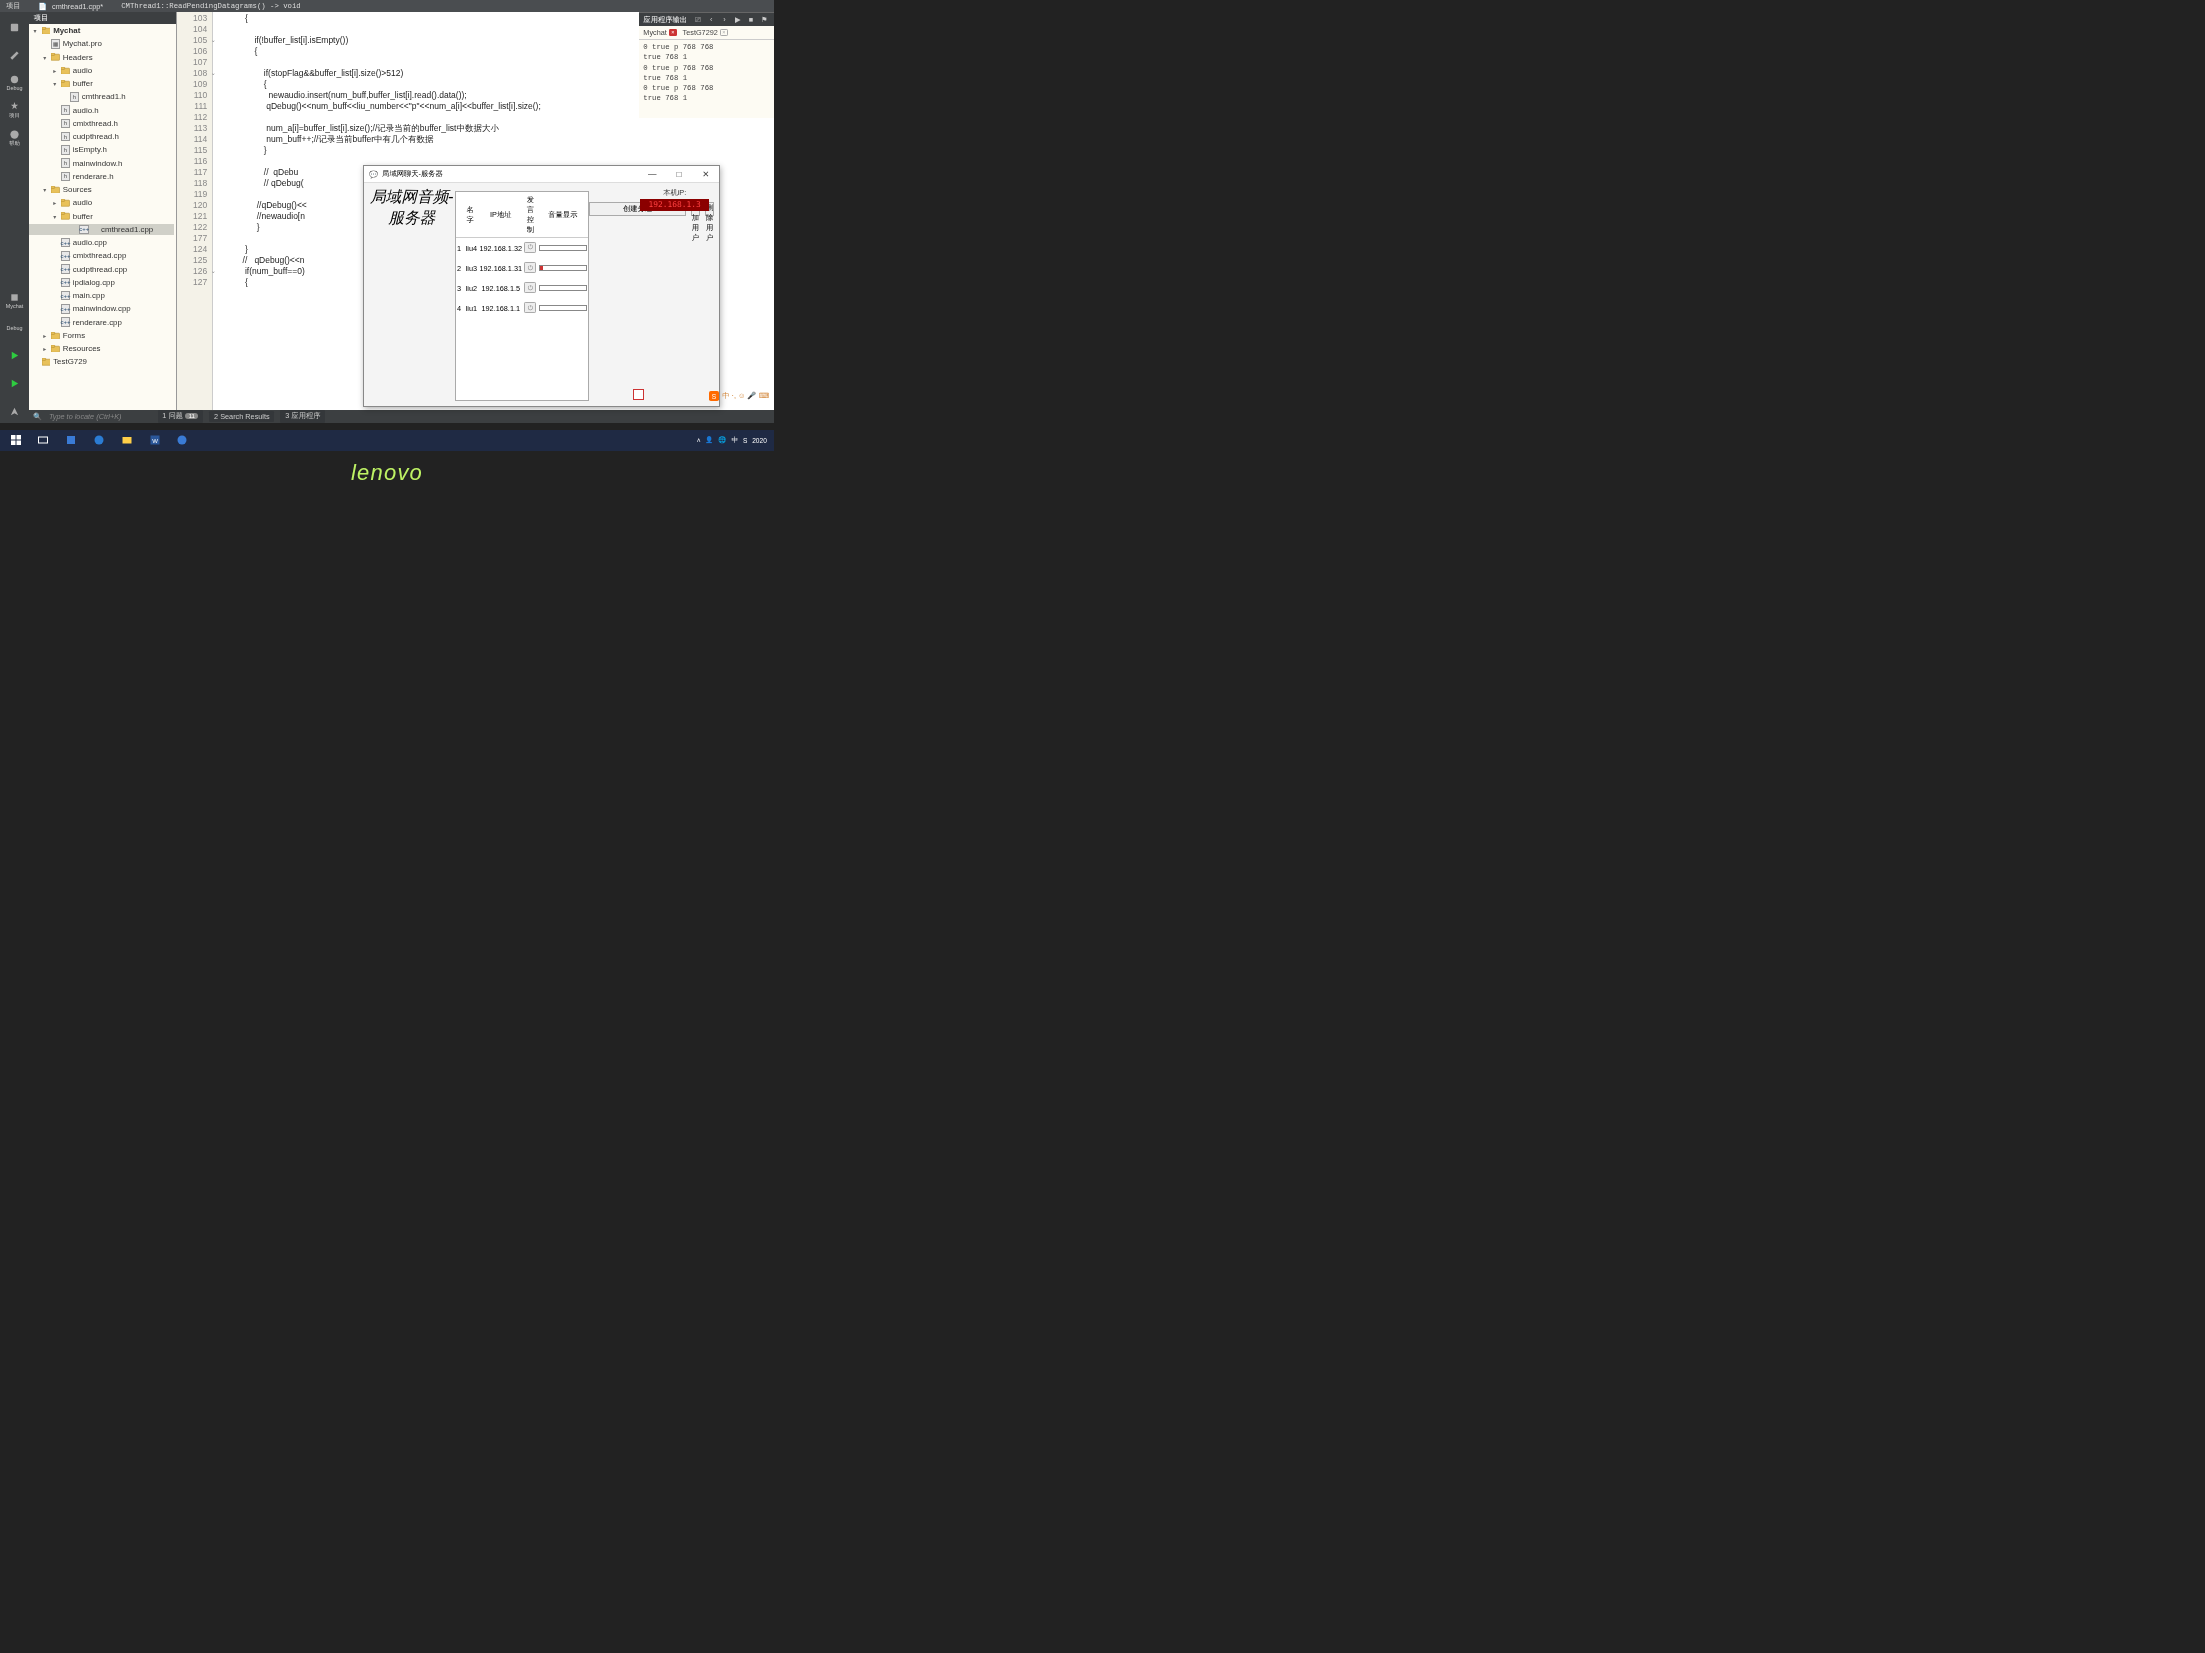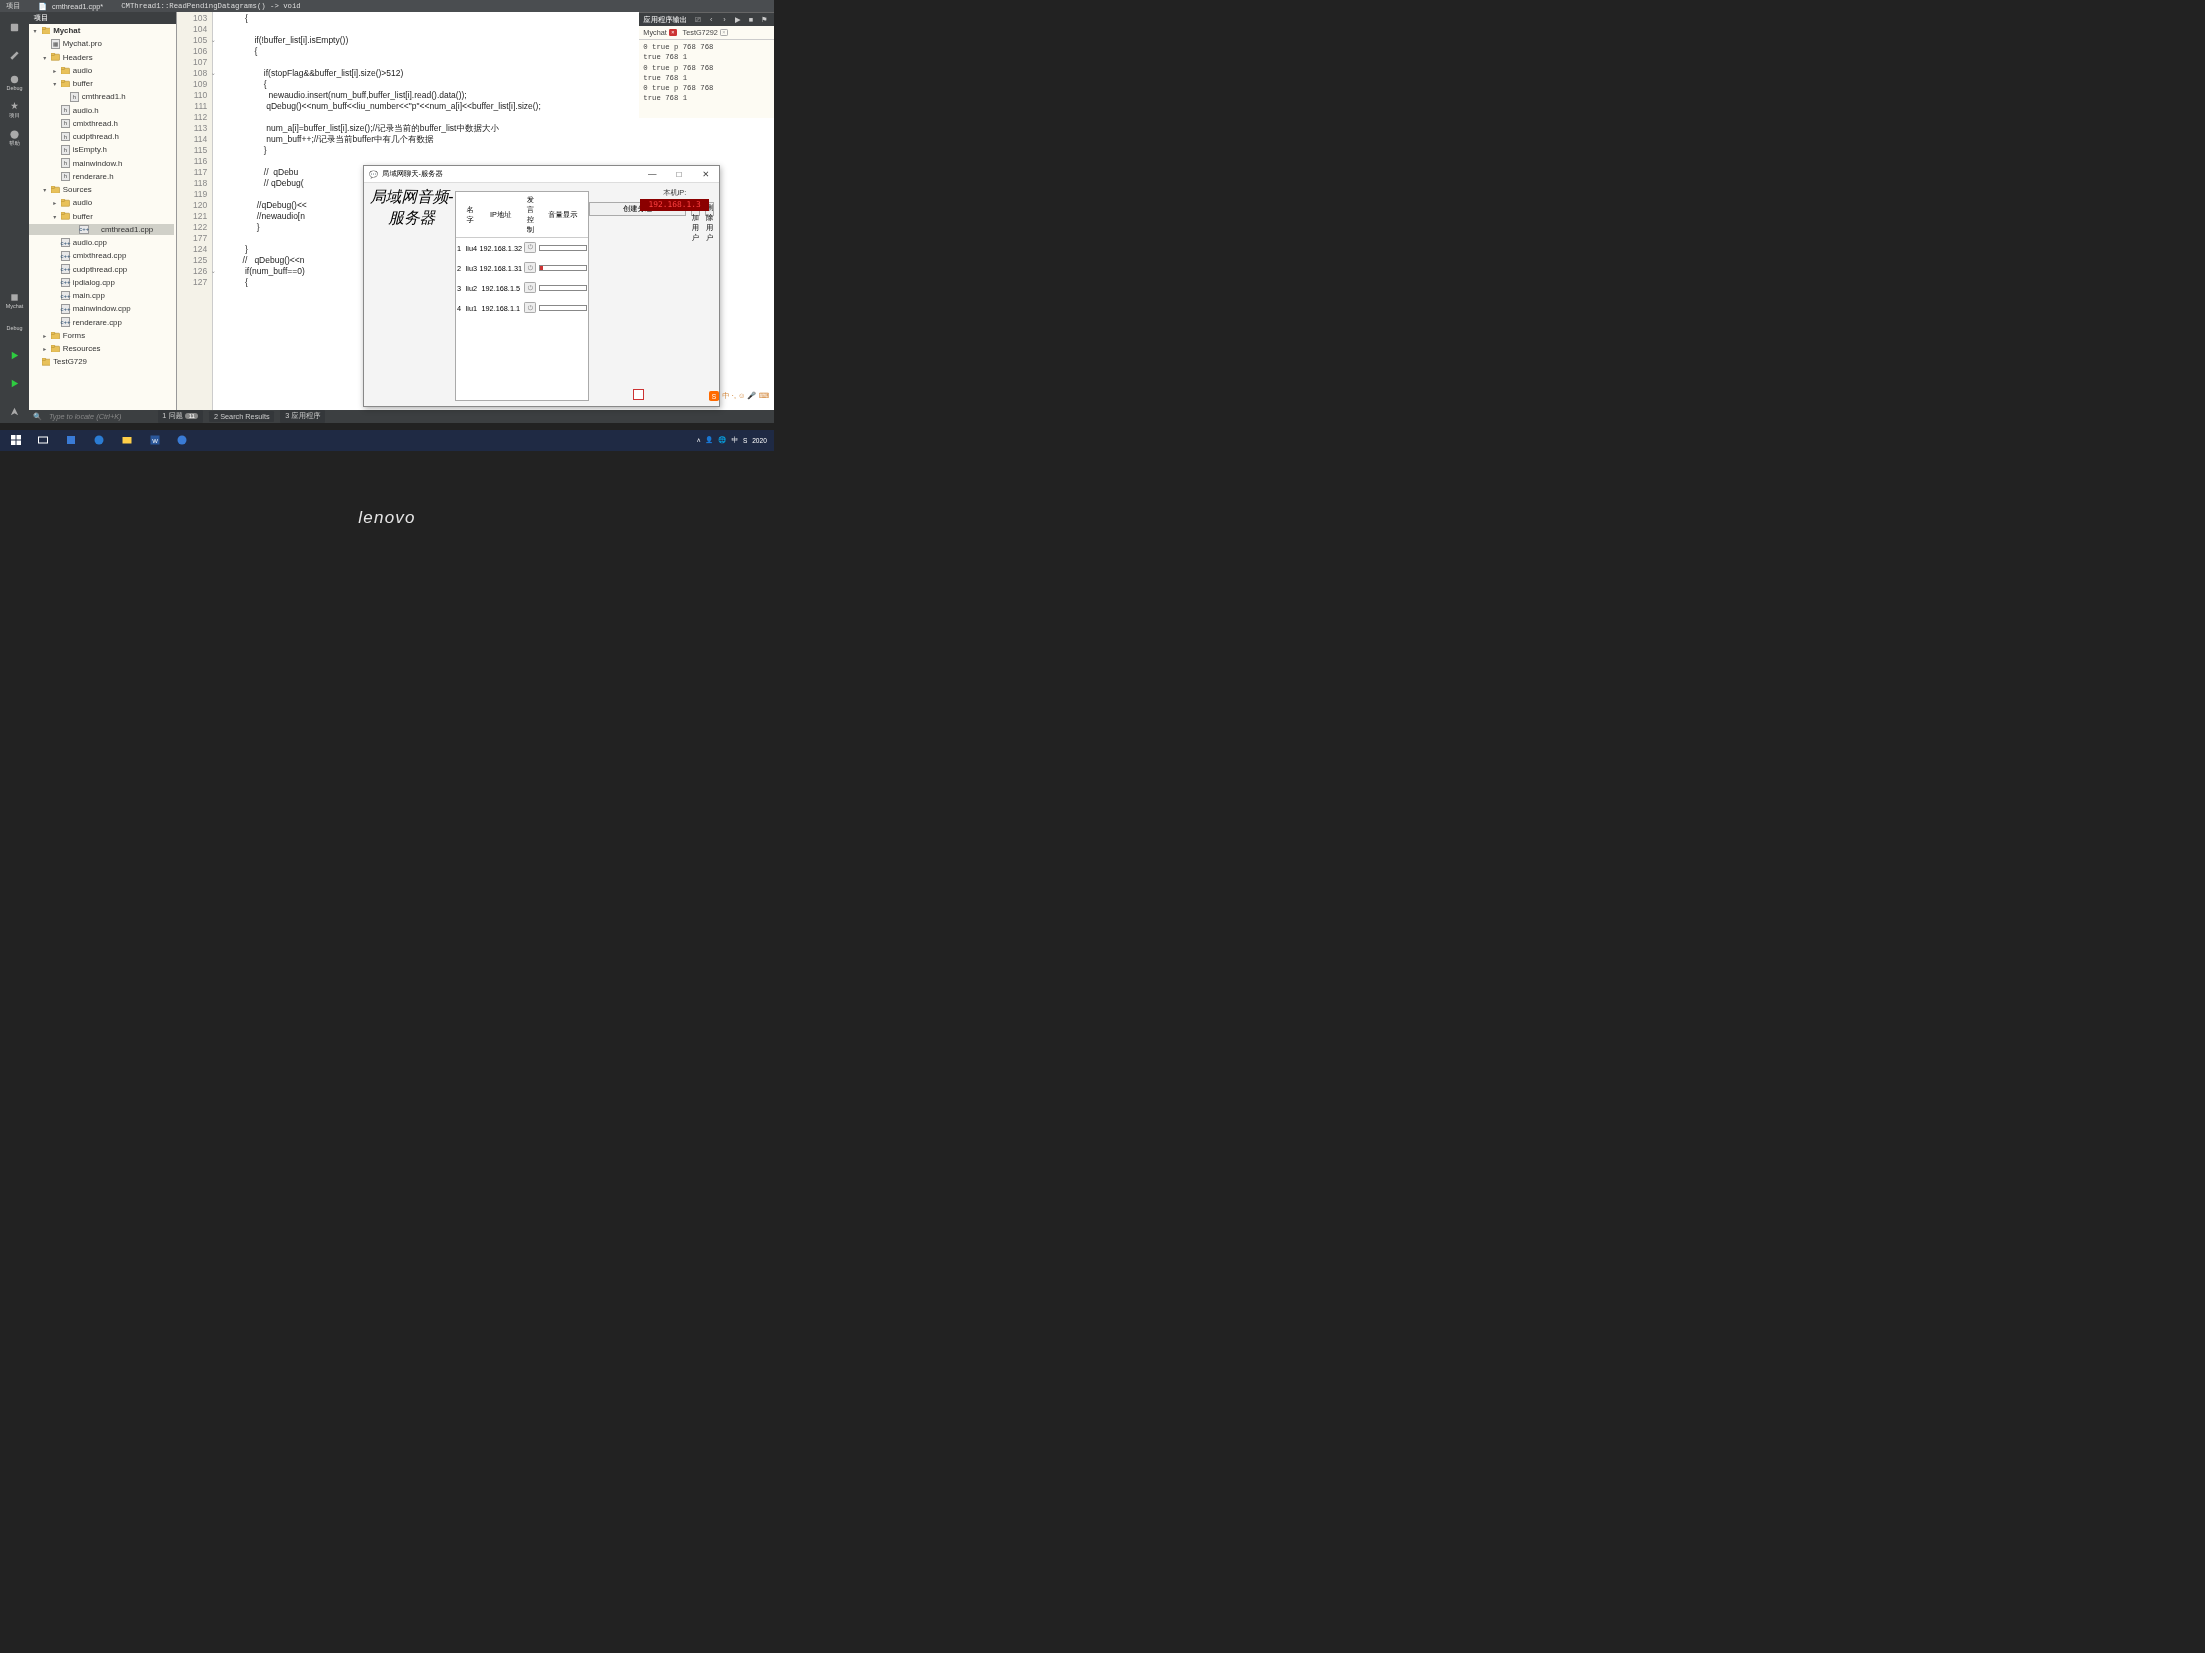--- a/index.html
+++ b/index.html
@@ -89,21 +89,21 @@
 .tray { position:absolute; right:4.8px; top:391px; display:flex; gap:3.6px; font-size:7.3px; color:#d08030; align-items:center; }
 .tray .sogou{width:9.7px;height:9.7px;background:#ff6a00;color:#fff;border-radius:1.8px;display:inline-flex;align-items:center;justify-content:center;font-size:6.6px}
 
 
 .taskbar { position:absolute; left:0; top:430px; width:774px; height:20.6px; background:#1f2a44; display:flex; align-items:center; padding:0 2.4px; gap:1.2px; }
 .taskbar .tb { width:26.6px; height:18px; display:flex; align-items:center; justify-content:center; cursor:pointer; }
 .taskbar .tb svg{width:12px;height:12px}
 .taskbar .sys { margin-left:auto; color:#fff; font-size:6.6px; display:flex; align-items:center; gap:4.8px; padding-right:4.8px; }
 .taskbar .sys .clk{text-align:right;line-height:7.3px}
 
-.laptop-brand{position:absolute;left:50%;top:508px;transform:translateX(-50%);color:#e5e5e5;font-size:17px;font-style:italic;letter-spacing:1.2px}
+.laptop-brand{position:absolute;left:50%;top:460px;transform:translateX(-50%);color:#bef264;font-size:22px;font-style:italic;letter-spacing:1.2px}
 </style>
 </head>
 <body>
 
 <div class="qt-frame">
   <div class="qt-top">
     <span>项目</span>
     <span class="crumb">📄 <span>cmthread1.cpp*</span></span>
     <span class="crumb">CMThread1::ReadPendingDatagrams() -&gt; void</span>
   </div>

